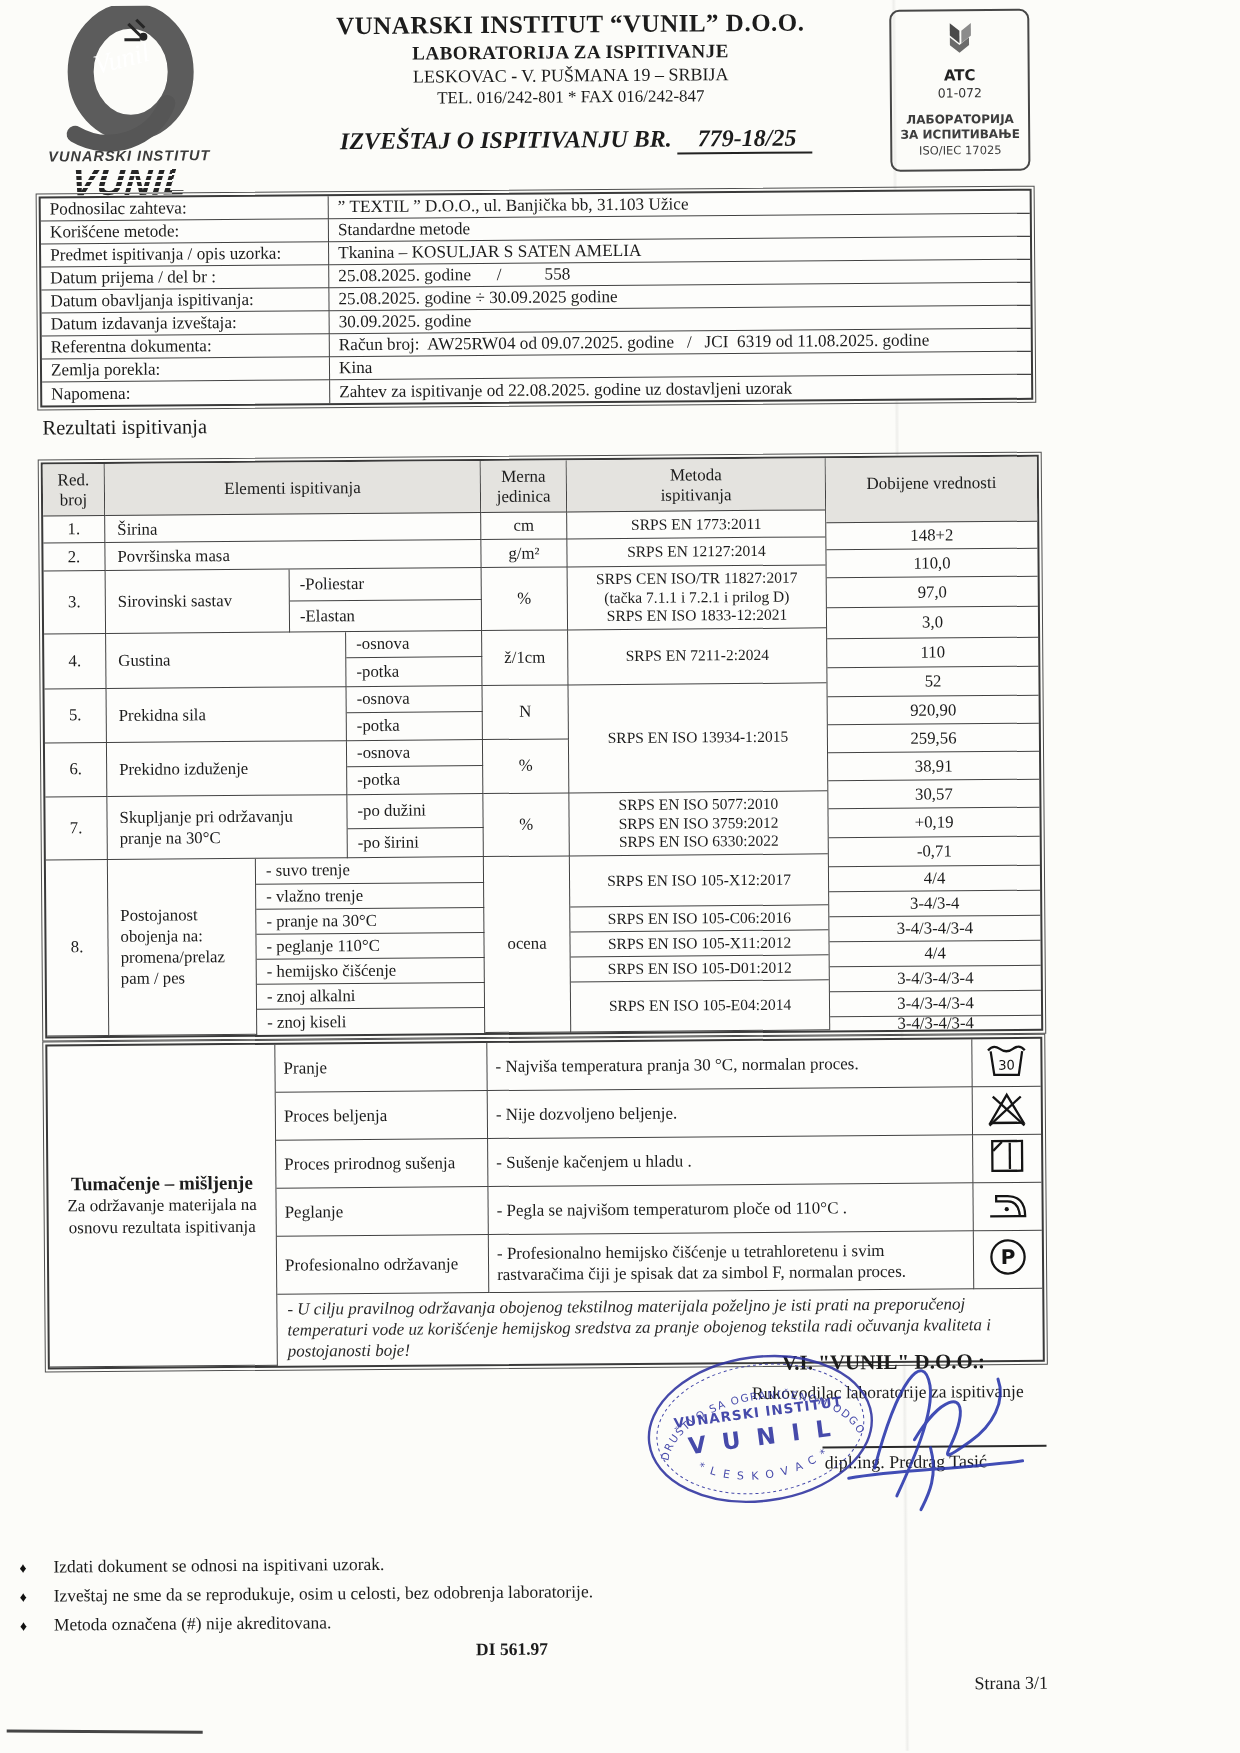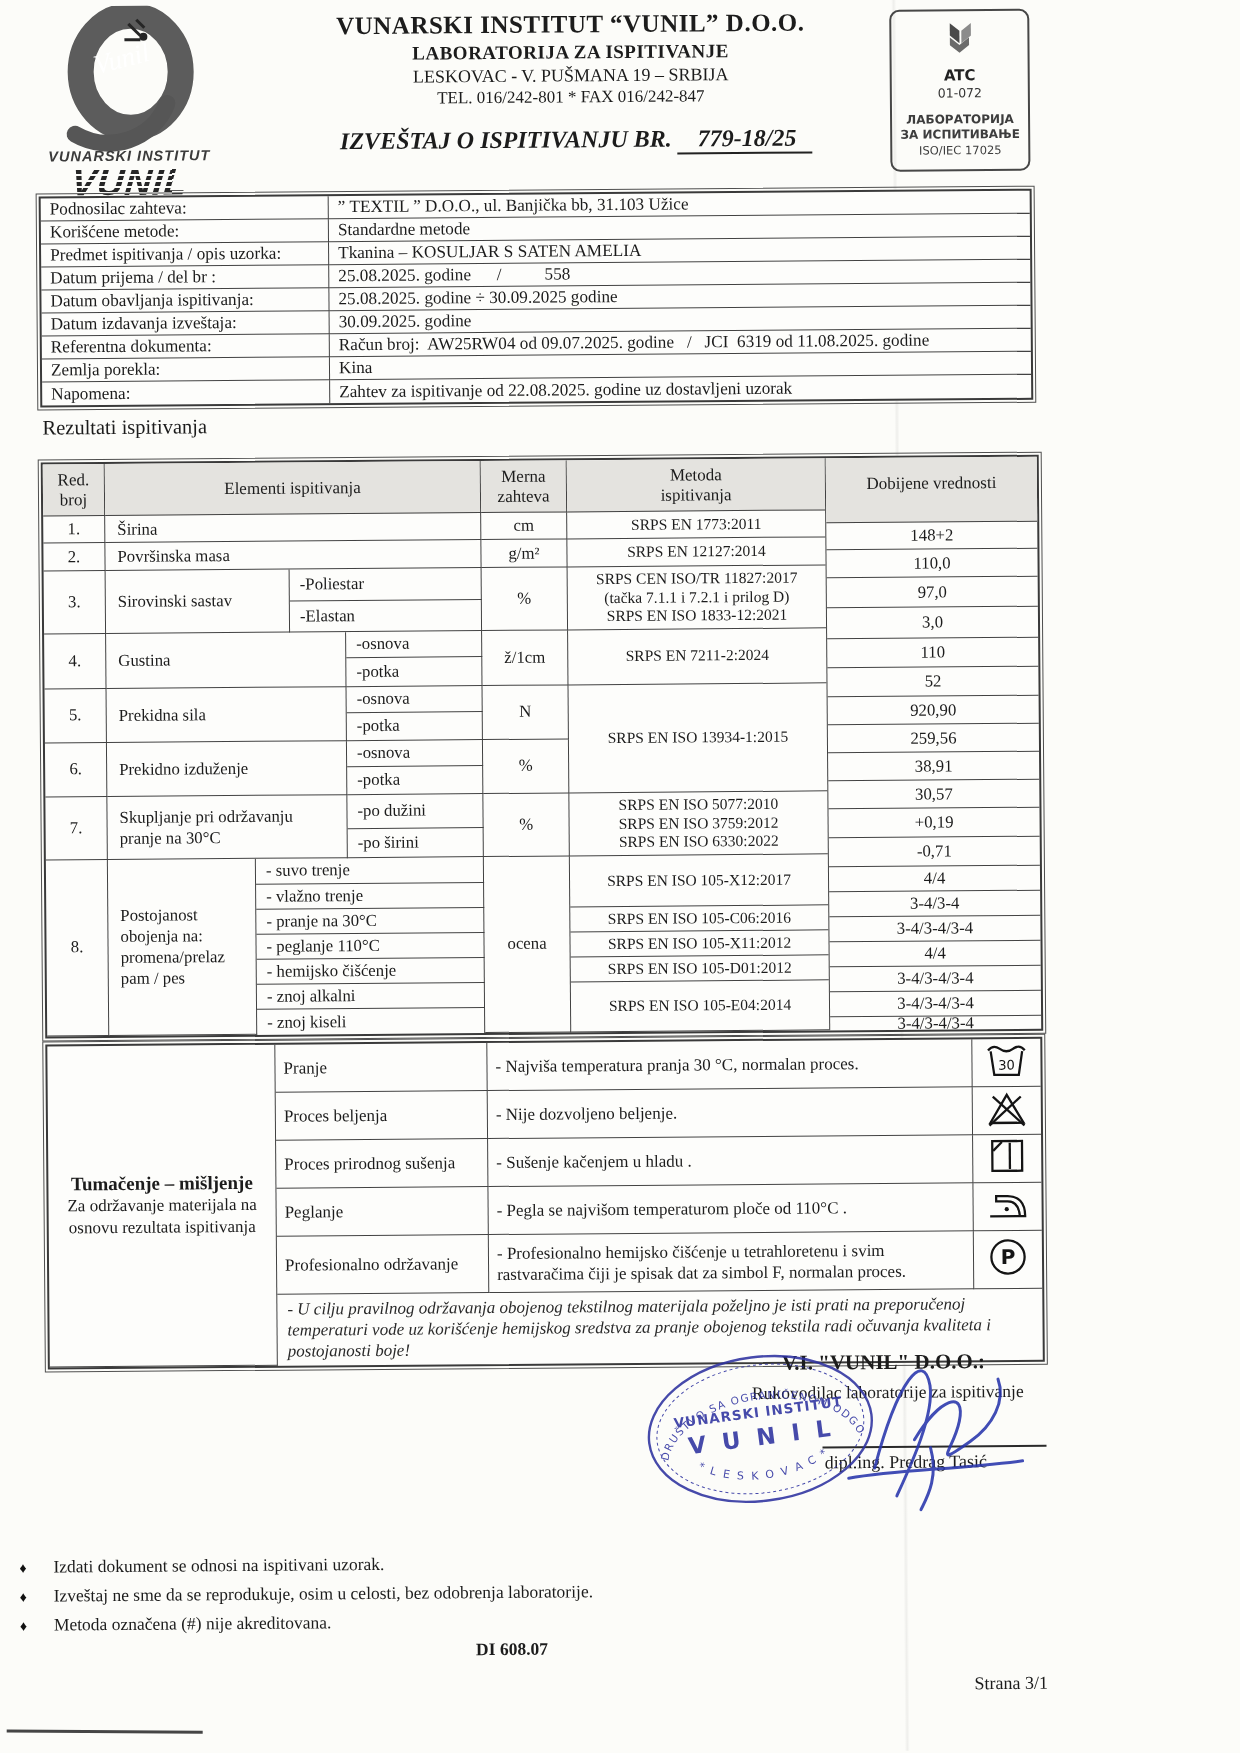--- a/index.html
+++ b/index.html
@@ -202,21 +202,21 @@
             <col style="width:136px">
             <col style="width:86px">
             <col style="width:258px">
           </colgroup>
       <tbody>
             <tr>
         <th class="hd hH pre">Red.
 broj</th>
         <th class="hd" colspan="4">Elementi ispitivanja</th>
         <th class="hd pre">Merna
-zahteva</th>
+jedinica</th>
         <th class="hd pre" style="border-right:none">Metoda
 ispitivanja</th>
       </tr>
       <tr>
         <td class="num h1">1.</td>
         <td class="name" colspan="4">Širina</td>
         <td class="unit">cm</td>
         <td class="method">SRPS EN 1773:2011</td>
       </tr>
       <tr>
@@ -442,17 +442,17 @@
     <div class="f-note-row">
       <span class="f-diamond">♦</span>
       <span>Izveštaj ne sme da se reprodukuje, osim u celosti, bez odobrenja laboratorije.</span>
     </div>
     <div class="f-note-row">
       <span class="f-diamond">♦</span>
       <span>Metoda označena (#) nije akreditovana.</span>
     </div>
   </div>
 
-  <div class="f-di">DI 608.07</div>
+  <div class="f-di">DI 561.97</div>
   <div class="f-page">Strana 3/1</div>
   <div class="edge-line"></div>
 </div>
 </div>
 
 </body></html>

